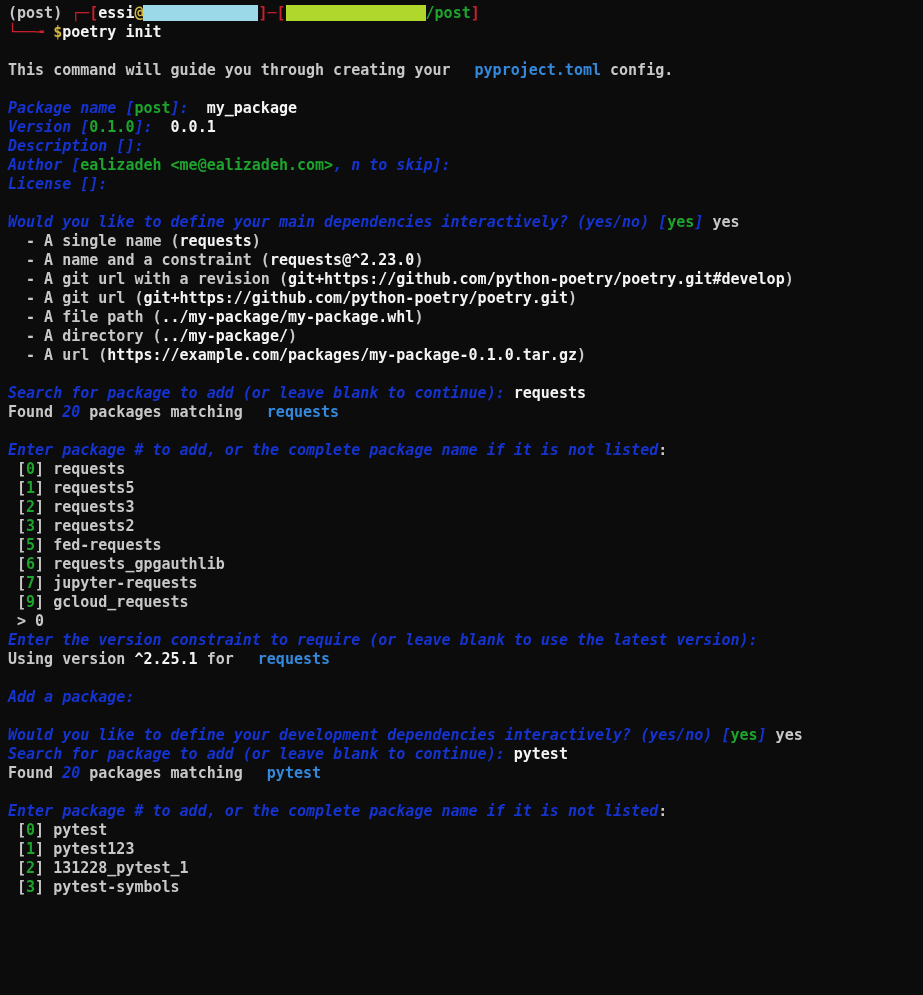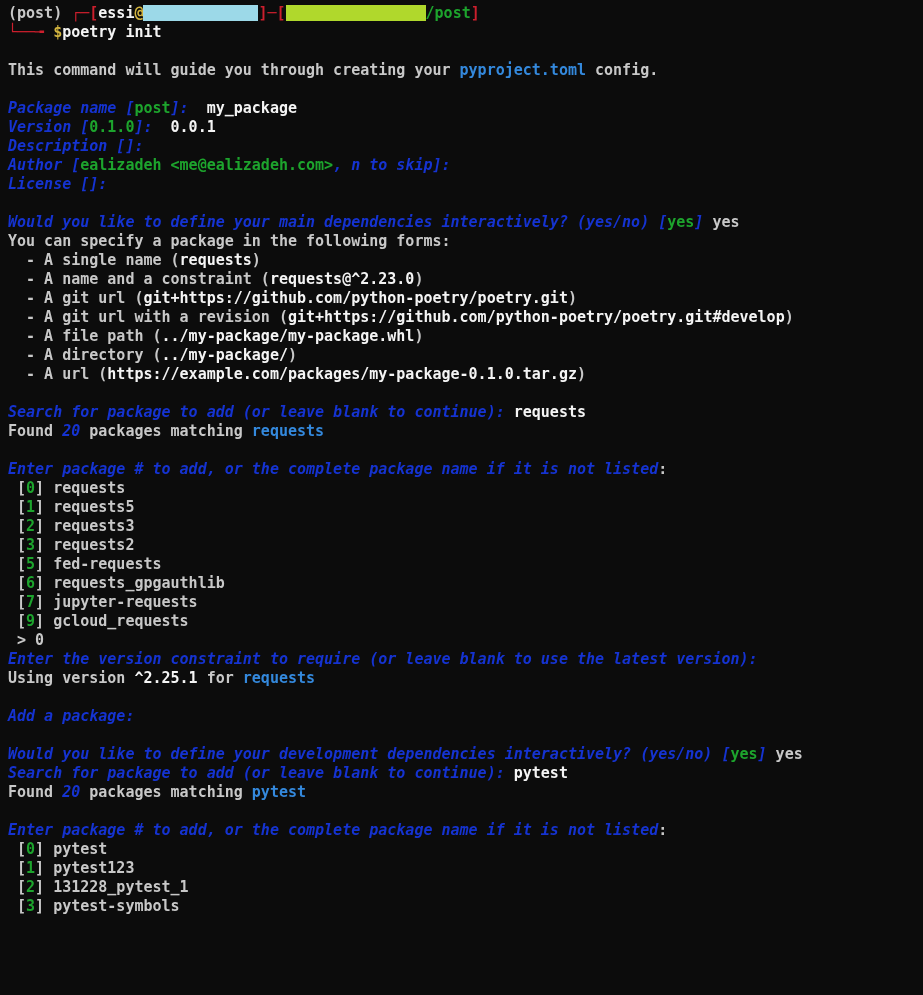--- a/index.html
+++ b/index.html
@@ -14,21 +14,21 @@
     padding:4px 0 0 8px;
     box-sizing:border-box;
     font-size:15px;
     line-height:19px;
     font-weight:700;
   }
   .tl{white-space:pre;height:19px;}
   .s-fg{color:var(--fg);}
   .s-bright{color:var(--bright);}
   .s-blue{color:var(--blue);font-style:italic;}
-  .s-lblue{color:var(--lblue);}
+  .s-lblue{color:var(--lblue);margin-left:15px;}
   .s-green{color:var(--green);}
   .s-red{color:var(--red);}
   .s-yellow{color:var(--yellow);}
   .redact{display:inline-block;height:16px;vertical-align:-3px;}
   .s-box1{background:var(--box1);}
   .s-box2{background:var(--box2);}
 </style>
 </head>
 <body>
 
@@ -38,25 +38,24 @@
     <div class="tl">&nbsp;</div>
     <div class="tl"><span class="s-fg">This command will guide you through creating your </span><span class="s-lblue">pyproject.toml</span><span class="s-fg"> config.</span></div>
     <div class="tl">&nbsp;</div>
     <div class="tl"><span class="s-blue">Package name [</span><span class="s-green">post</span><span class="s-blue">]:</span><span class="s-bright">  my_package</span></div>
     <div class="tl"><span class="s-blue">Version [</span><span class="s-green">0.1.0</span><span class="s-blue">]:</span><span class="s-bright">  0.0.1</span></div>
     <div class="tl"><span class="s-blue">Description []:</span></div>
     <div class="tl"><span class="s-blue">Author [</span><span class="s-green">ealizadeh &lt;me@ealizadeh.com&gt;</span><span class="s-blue">, n to skip]:</span></div>
     <div class="tl"><span class="s-blue">License []:</span></div>
     <div class="tl">&nbsp;</div>
     <div class="tl"><span class="s-blue">Would you like to define your main dependencies interactively? (yes/no) [</span><span class="s-green">yes</span><span class="s-blue">]</span><span class="s-fg"> yes</span></div>
-    <div class="tl"><span class="s-fg">You can specify a package in the following forms:</span></div>
     <div class="tl"><span class="s-fg">  - A single name (</span><span class="s-bright">requests</span><span class="s-fg">)</span></div>
     <div class="tl"><span class="s-fg">  - A name and a constraint (</span><span class="s-bright">requests@^2.23.0</span><span class="s-fg">)</span></div>
+    <div class="tl"><span class="s-fg">  - A git url with a revision (</span><span class="s-bright">git+https://github.com/python-poetry/poetry.git#develop</span><span class="s-fg">)</span></div>
     <div class="tl"><span class="s-fg">  - A git url (</span><span class="s-bright">git+https://github.com/python-poetry/poetry.git</span><span class="s-fg">)</span></div>
-    <div class="tl"><span class="s-fg">  - A git url with a revision (</span><span class="s-bright">git+https://github.com/python-poetry/poetry.git#develop</span><span class="s-fg">)</span></div>
     <div class="tl"><span class="s-fg">  - A file path (</span><span class="s-bright">../my-package/my-package.whl</span><span class="s-fg">)</span></div>
     <div class="tl"><span class="s-fg">  - A directory (</span><span class="s-bright">../my-package/</span><span class="s-fg">)</span></div>
     <div class="tl"><span class="s-fg">  - A url (</span><span class="s-bright">https://example.com/packages/my-package-0.1.0.tar.gz</span><span class="s-fg">)</span></div>
     <div class="tl">&nbsp;</div>
     <div class="tl"><span class="s-blue">Search for package to add (or leave blank to continue):</span><span class="s-bright"> requests</span></div>
     <div class="tl"><span class="s-fg">Found </span><span class="s-blue">20</span><span class="s-fg"> packages matching </span><span class="s-lblue">requests</span></div>
     <div class="tl">&nbsp;</div>
     <div class="tl"><span class="s-blue">Enter package # to add, or the complete package name if it is not listed</span><span class="s-fg">:</span></div>
     <div class="tl"><span class="s-fg"> [</span><span class="s-green">0</span><span class="s-fg">] requests</span></div>
     <div class="tl"><span class="s-fg"> [</span><span class="s-green">1</span><span class="s-fg">] requests5</span></div>

